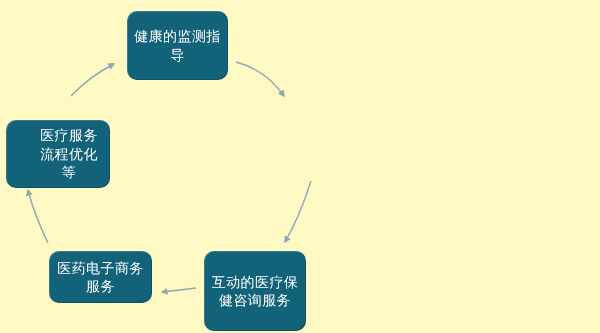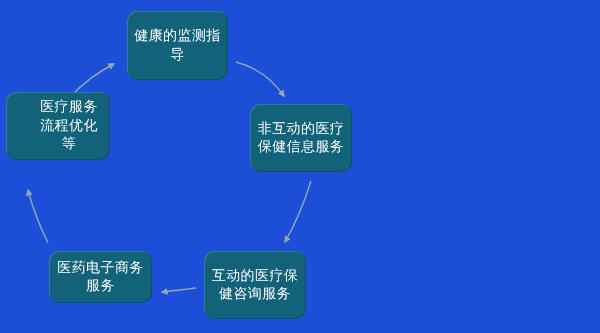--- a/index.html
+++ b/index.html
@@ -4,23 +4,23 @@
 <style>
   html, body {
     margin: 0;
     padding: 0;
     background: #ffffff;
   }
   #diagram-root {
     position: relative;
     width: 600px;
     height: 333px;
-    background: #1d4ed8;
+    background: #fef9c3;
     overflow: hidden;
-    font-family: Liberation Serif, serif;
+    font-family: Liberation Sans, sans-serif;
   }
   #arrow-layer {
     position: absolute;
     left: 0;
     top: 0;
     width: 600px;
     height: 333px;
   }
   .node {
     position: absolute;
@@ -38,23 +38,23 @@
     padding: 2px 6px;
     box-shadow: inset 1px 1px 0 rgba(255,255,255,0.16),
                 inset -1px -1px 0 rgba(0,0,0,0.18);
   }
   .node-label {
     display: block;
     white-space: pre-line;
   }
   #node-top      { left: 127px; top: 11px;  width: 101px; height: 69px; }
   #node-right    { left: 250px; top: 104px; width: 102px; height: 68px; }
-  #node-bottom-right { left: 204px; top: 251px; width: 102px; height: 68px; }
+  #node-bottom-right { left: 204px; top: 251px; width: 102px; height: 80px; }
   #node-bottom-left  { left: 49px;  top: 251px; width: 103px; height: 52px; }
-  #node-left     { left: 6px;   top: 92px; width: 104px; height: 68px; padding-left: 28px; }
+  #node-left     { left: 6px;   top: 120px; width: 104px; height: 68px; padding-left: 28px; }
 </style>
 </head>
 <body>
 
 <div id="diagram-root">
 
   <svg id="arrow-layer" viewBox="0 0 600 333" xmlns="http://www.w3.org/2000/svg">
     <defs>
       <marker id="arrowhead" viewBox="0 0 10 10" refX="8" refY="5" markerWidth="5" markerHeight="5" orient="auto-start-reverse">
         <path d="M 0 0 L 10 5 L 0 10 z" fill="#8fa8b4"></path>
@@ -69,23 +69,20 @@
 
     <path d="M 48 243 Q 34 214 28 190" fill="none" stroke="#8fa8b4" stroke-width="1.4" marker-end="url(#arrowhead)"></path>
 
     <path d="M 71 96 Q 90 76 114 64" fill="none" stroke="#8fa8b4" stroke-width="1.4" marker-end="url(#arrowhead)"></path>
   </svg>
 
   <div class="node" id="node-top">
     <span class="node-label">健康的监测指导</span>
   </div>
 
-  <div class="node" id="node-right">
-    <span class="node-label">非互动的医疗保健信息服务</span>
-  </div>
 
   <div class="node" id="node-bottom-right">
     <span class="node-label">互动的医疗保健咨询服务</span>
   </div>
 
   <div class="node" id="node-bottom-left">
     <span class="node-label">医药电子商务服务</span>
   </div>
 
   <div class="node" id="node-left">

